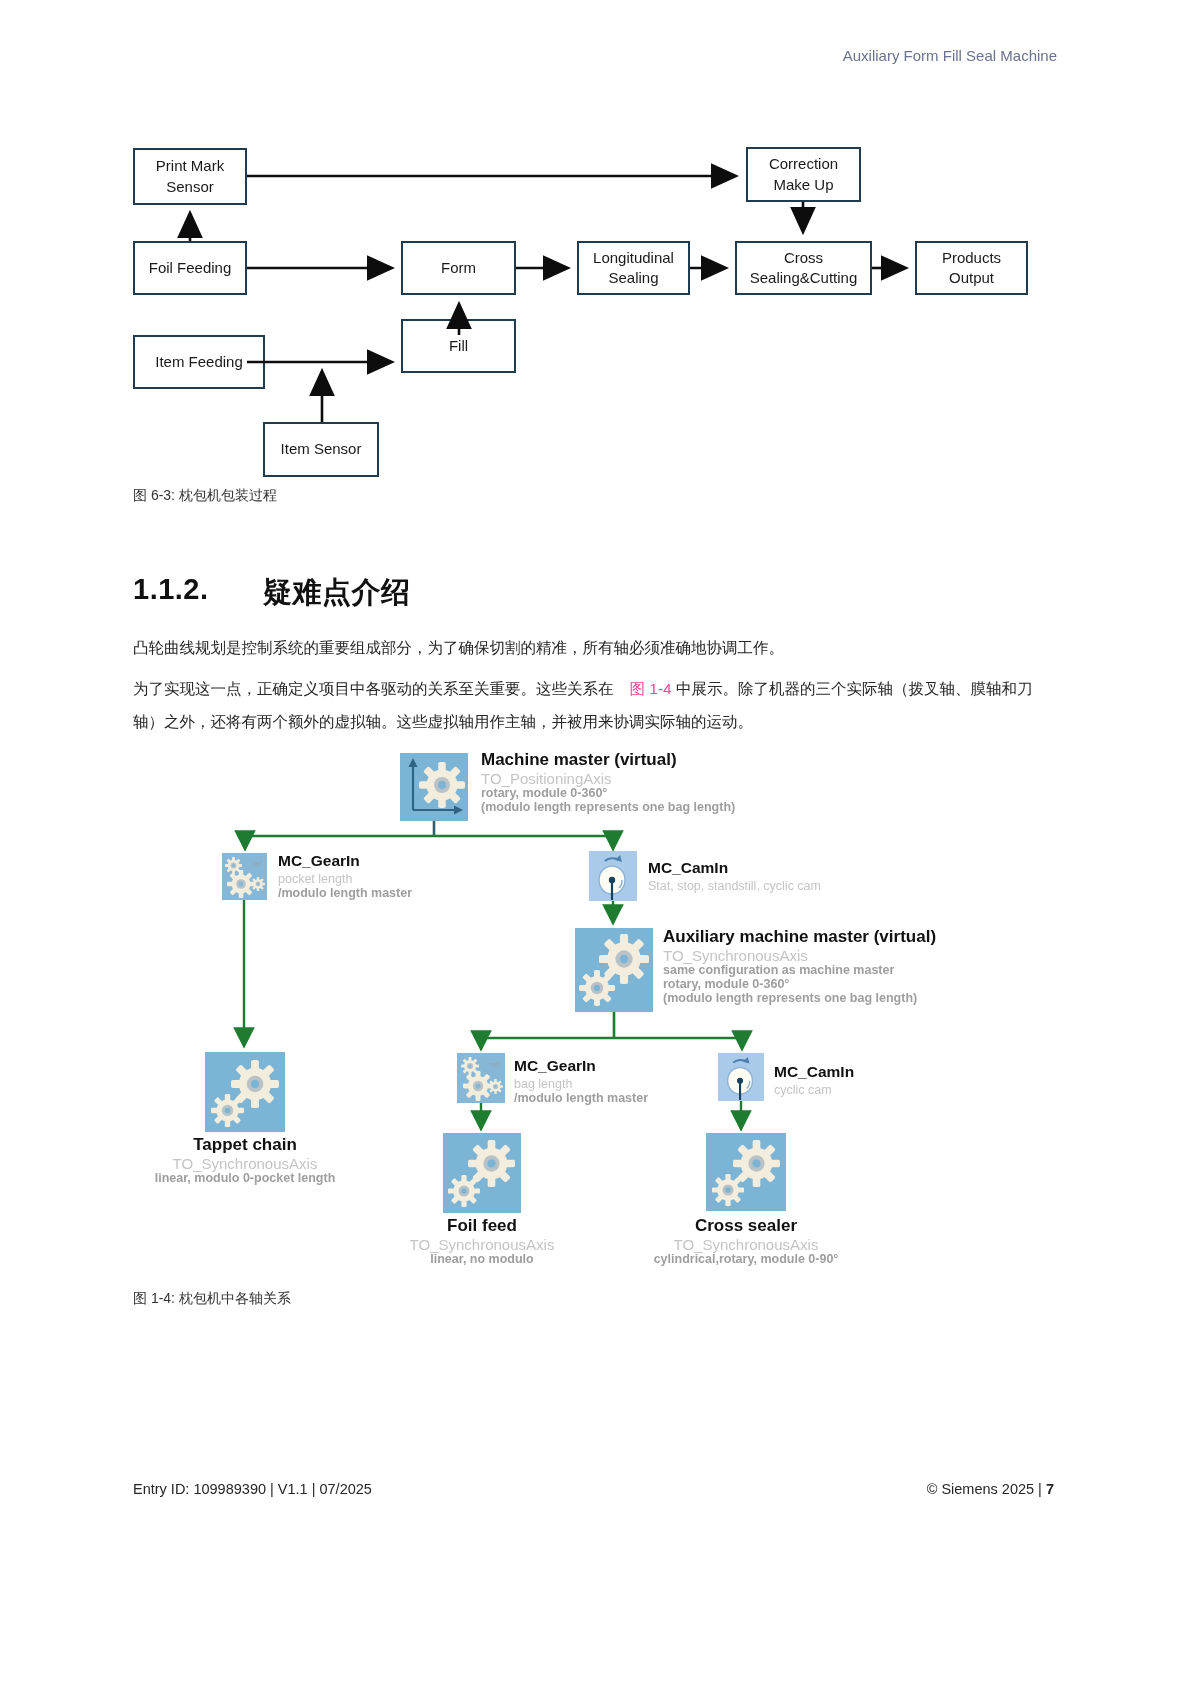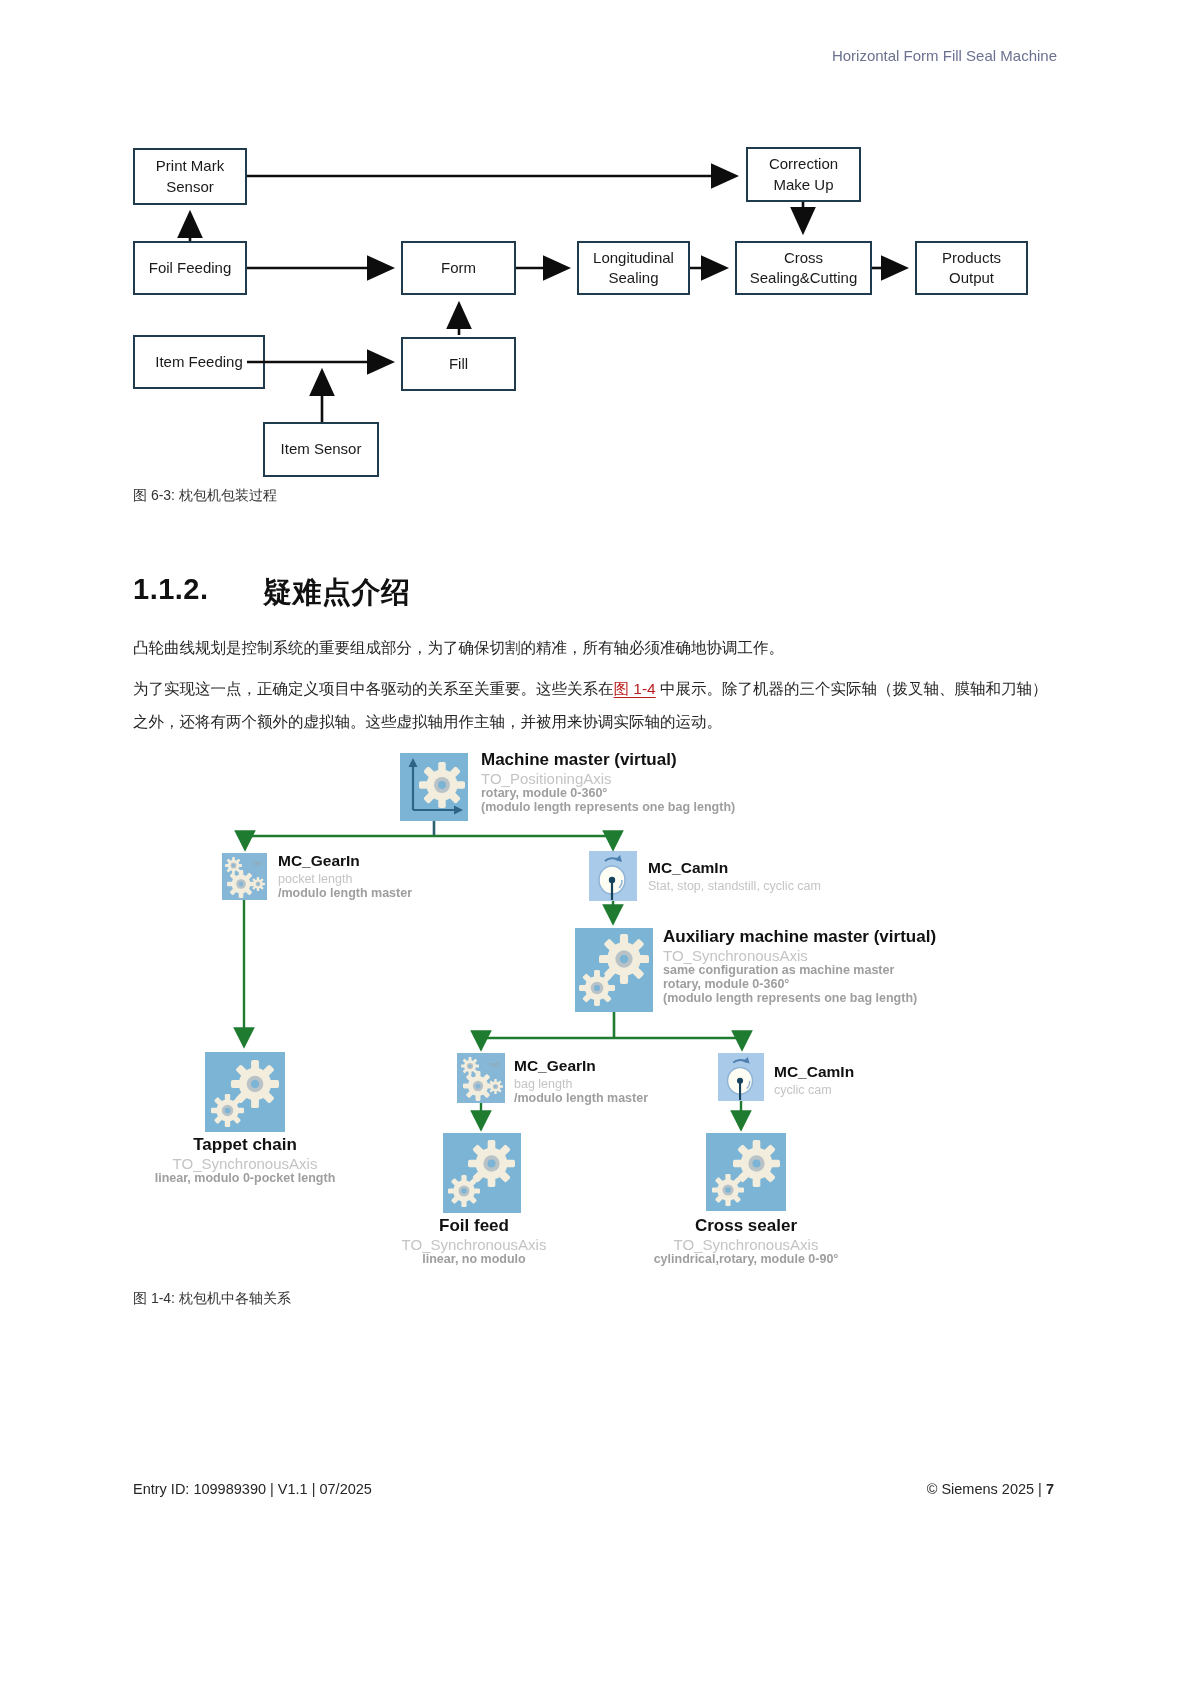--- a/index.html
+++ b/index.html
@@ -17,21 +17,21 @@
     position:absolute;border:2px solid #1f3b4d;background:#fff;
     display:flex;align-items:center;justify-content:center;text-align:center;
     font-size:15px;color:#1a1a1a;line-height:1.35;padding:0 7px;box-sizing:border-box;
   }
   .caption{position:absolute;left:133px;font-size:14px;color:#333;}
   
   .h3{position:absolute;top:573px;font-size:29px;font-weight:700;color:#111;letter-spacing:.5px;}
   .h3.num{left:133px;}
   .h3.ttl{left:263px;}
   .para{position:absolute;left:133px;width:926px;font-size:15.5px;color:#262626;line-height:33px;}
-  .fig-link{color:#b91c1c;text-decoration:underline;text-underline-offset:3px;cursor:pointer;}
+  .fig-link{color:#ec4899;text-underline-offset:3px;cursor:pointer;margin-left:16px;}
   
   .blk{position:absolute;box-sizing:border-box;}
   .axis-label{position:absolute;}
   .axis-title{font-weight:700;color:#111;}
   .t-lg{font-size:17px;line-height:21px;}
   .t-md{font-size:15.5px;line-height:19px;margin-bottom:2px;}
   .axis-to{font-size:15px;color:#c4c4c4;line-height:14px;margin-top:2px;}
   .axis-prop{font-size:12.5px;color:#9e9e9e;font-weight:700;line-height:14px;}
   .center{text-align:center;}
   .ref-tag{position:absolute;font-size:8px;color:#93a7b4;font-weight:400;}
@@ -56,31 +56,31 @@
         <circle r="35"></circle>
       </g>
       <circle r="18" fill="#b9c3c7"></circle>
       <circle r="9" fill="var(--hole,#7cb4d6)"></circle>
     </symbol>
   </defs>
 </svg>
 
 <div class="page">
 
-  <div class="hdr">Horizontal Form Fill Seal Machine</div>
+  <div class="hdr">Auxiliary Form Fill Seal Machine</div>
 
   <div class="flow-box" style="left:133px;top:148px;width:114px;height:57px">Print Mark Sensor</div>
   <div class="flow-box" style="left:746px;top:147px;width:115px;height:55px">Correction Make Up</div>
   <div class="flow-box" style="left:133px;top:241px;width:114px;height:54px">Foil Feeding</div>
   <div class="flow-box" style="left:401px;top:241px;width:115px;height:54px">Form</div>
   <div class="flow-box" style="left:577px;top:241px;width:113px;height:54px">Longitudinal Sealing</div>
   <div class="flow-box" style="left:735px;top:241px;width:137px;height:54px">Cross Sealing&amp;Cutting</div>
   <div class="flow-box" style="left:915px;top:241px;width:113px;height:54px">Products Output</div>
   <div class="flow-box" style="left:133px;top:335px;width:132px;height:54px">Item Feeding</div>
-  <div class="flow-box" style="left:401px;top:337px;width:115px;height:54px">Fill</div>
+  <div class="flow-box" style="left:401px;top:319px;width:115px;height:54px">Fill</div>
   <div class="flow-box" style="left:263px;top:422px;width:116px;height:55px">Item Sensor</div>
 
   <div class="caption" style="top:487px">图 6-3: 枕包机包装过程</div>
 
   <div class="h3 num">1.1.2.</div>
   <div class="h3 ttl">疑难点介绍</div>
 
   <div class="para" style="top:631px">凸轮曲线规划是控制系统的重要组成部分，为了确保切割的精准，所有轴必须准确地协调工作。</div>
   <div class="para" style="top:672px"><span>为了实现这一点，正确定义项目中各驱动的关系至关重要。这些关系在</span><span class="fig-link">图 1-4</span><span> 中展示。除了机器的三个实际轴（拨叉轴、膜轴和刀轴）之外，还将有两个额外的虚拟轴。这些虚拟轴用作主轴，并被用来协调实际轴的运动。</span></div>
 
@@ -183,21 +183,21 @@
     <div class="axis-to">TO_SynchronousAxis</div>
     <div class="axis-prop">linear, modulo 0-pocket length</div>
   </div>
 
   <div class="blk" style="left:443px;top:1133px;width:78px;height:80px;background:#7cb4d6">
     <svg class="abs" width="78" height="80" viewBox="0 0 78 80">
       <use href="#gear" x="25" y="7" width="47" height="47" style="--hole:#7cb4d6"></use>
       <use href="#gear" x="5" y="42" width="32" height="32" style="--hole:#7cb4d6"></use>
     </svg>
   </div>
-  <div class="axis-label center" style="left:384px;top:1215px;width:180px">
+  <div class="axis-label center" style="left:392px;top:1215px;width:180px">
     <div class="axis-title t-lg">Foil feed</div>
     <div class="axis-to">TO_SynchronousAxis</div>
     <div class="axis-prop">linear, no modulo</div>
   </div>
 
   <div class="blk" style="left:706px;top:1133px;width:80px;height:78px;background:#7cb4d6">
     <svg class="abs" width="80" height="78" viewBox="0 0 80 78">
       <use href="#gear" x="27" y="7" width="47" height="47" style="--hole:#7cb4d6"></use>
       <use href="#gear" x="6" y="41" width="32" height="32" style="--hole:#7cb4d6"></use>
     </svg>

